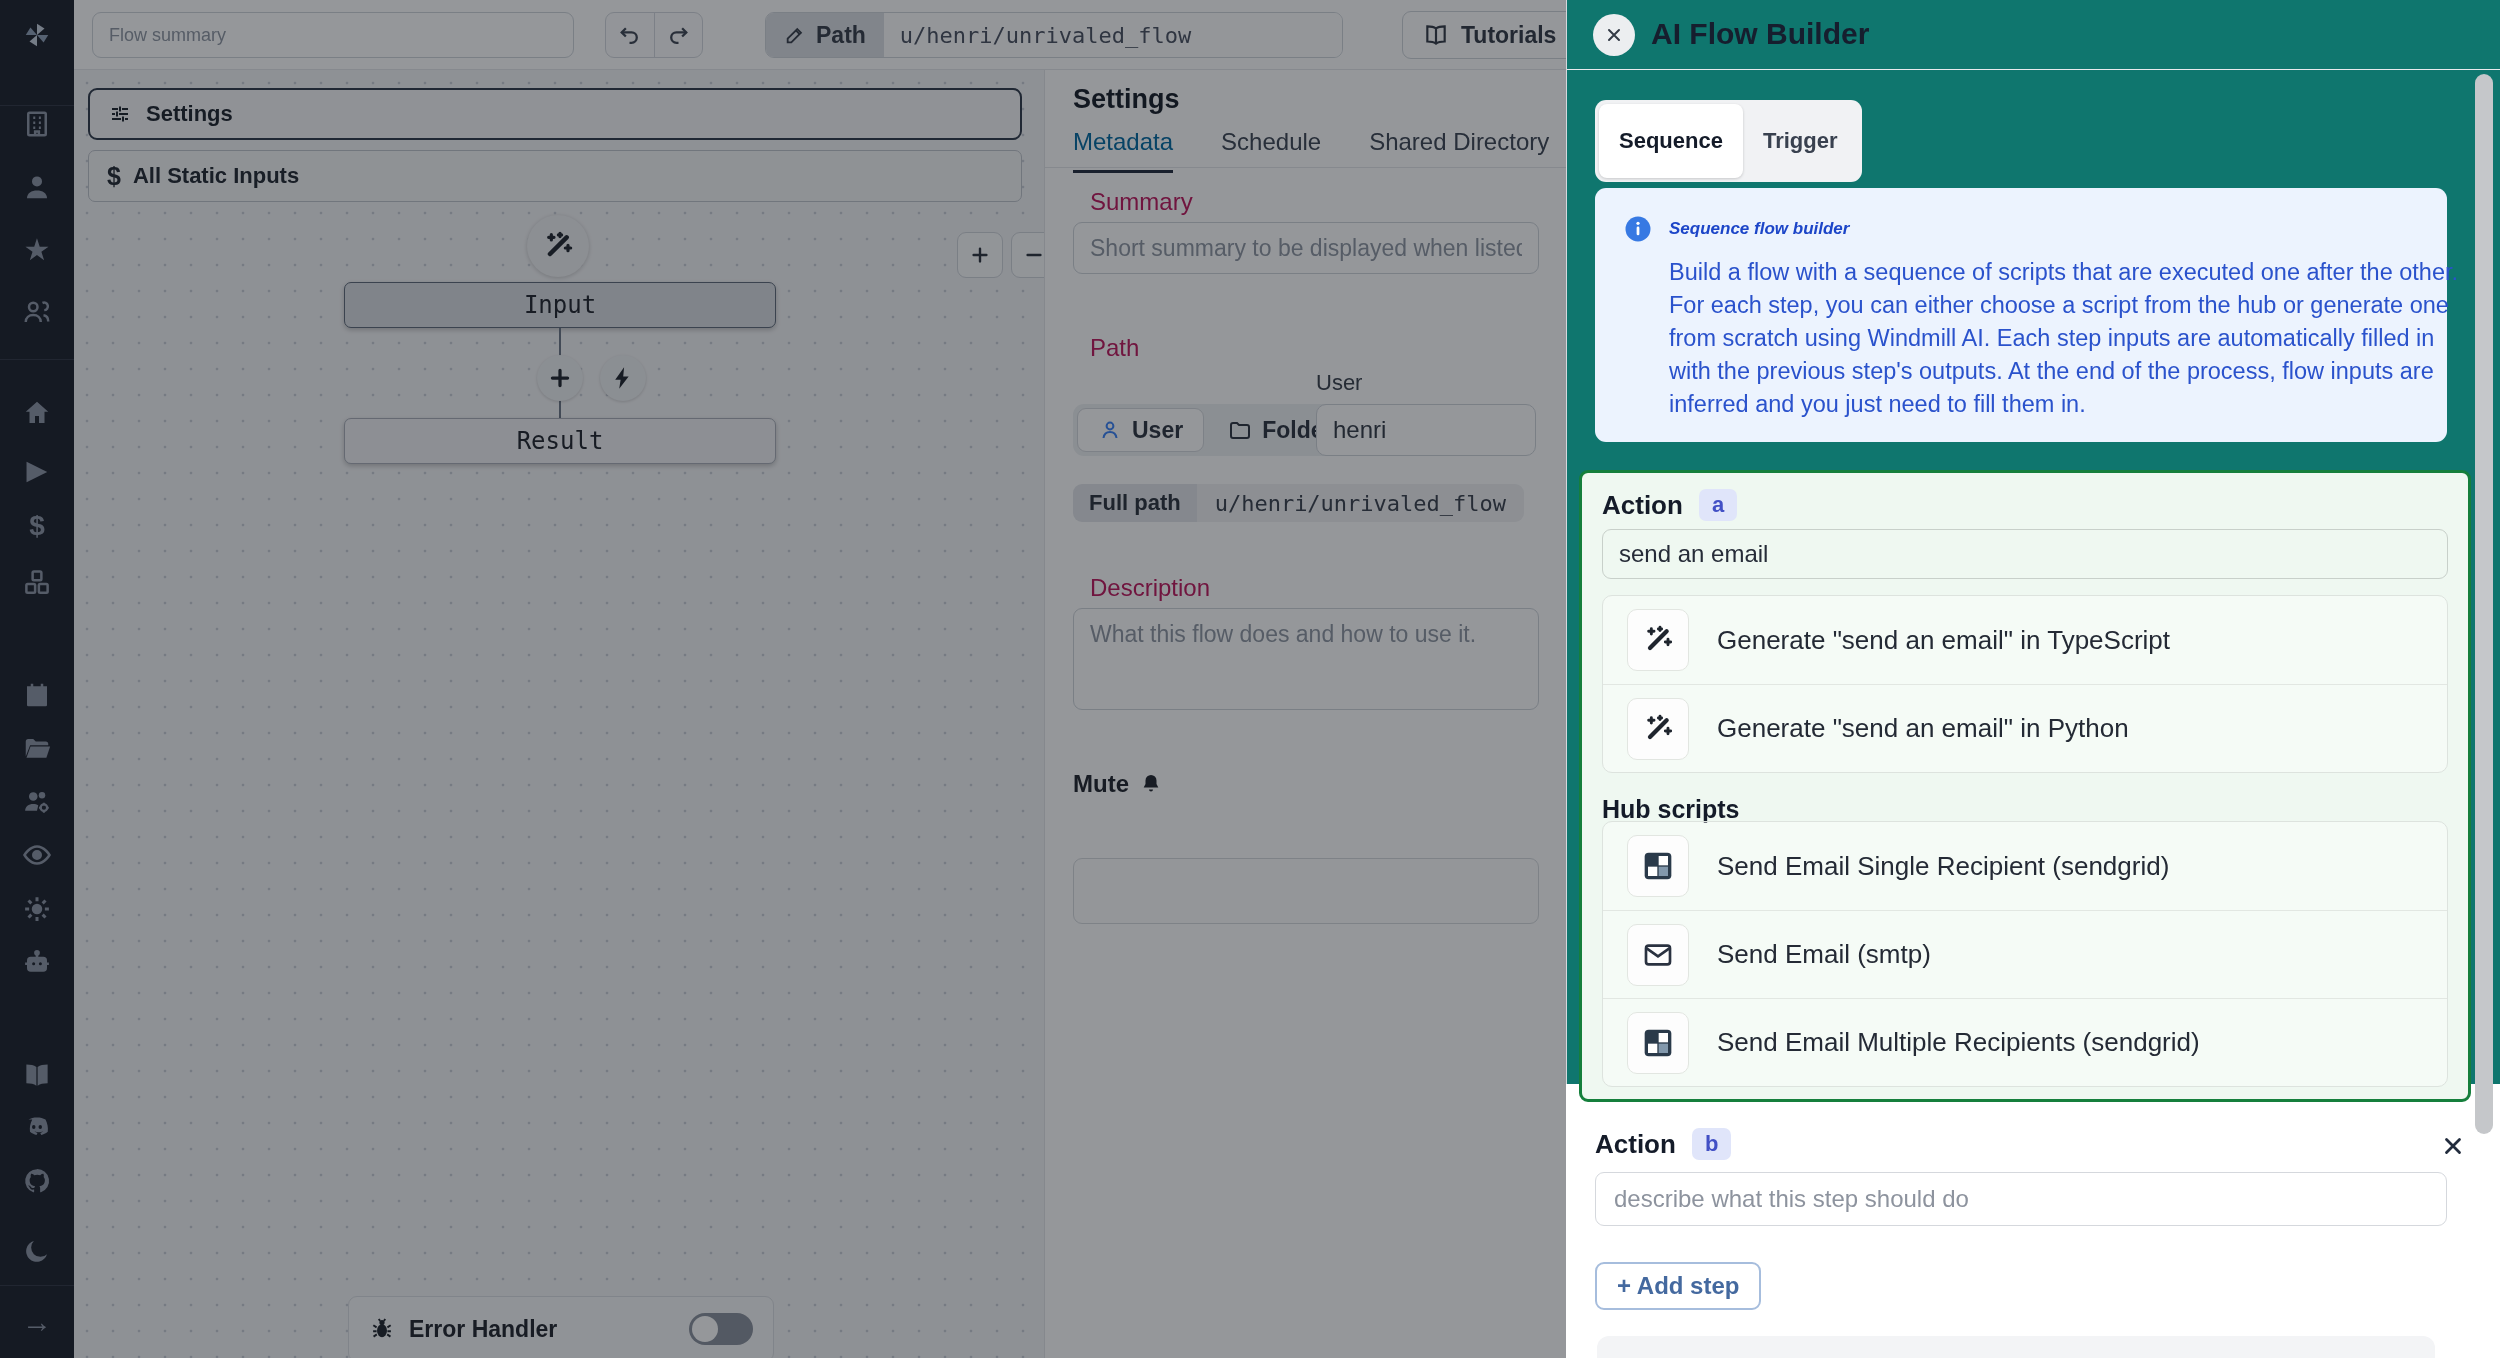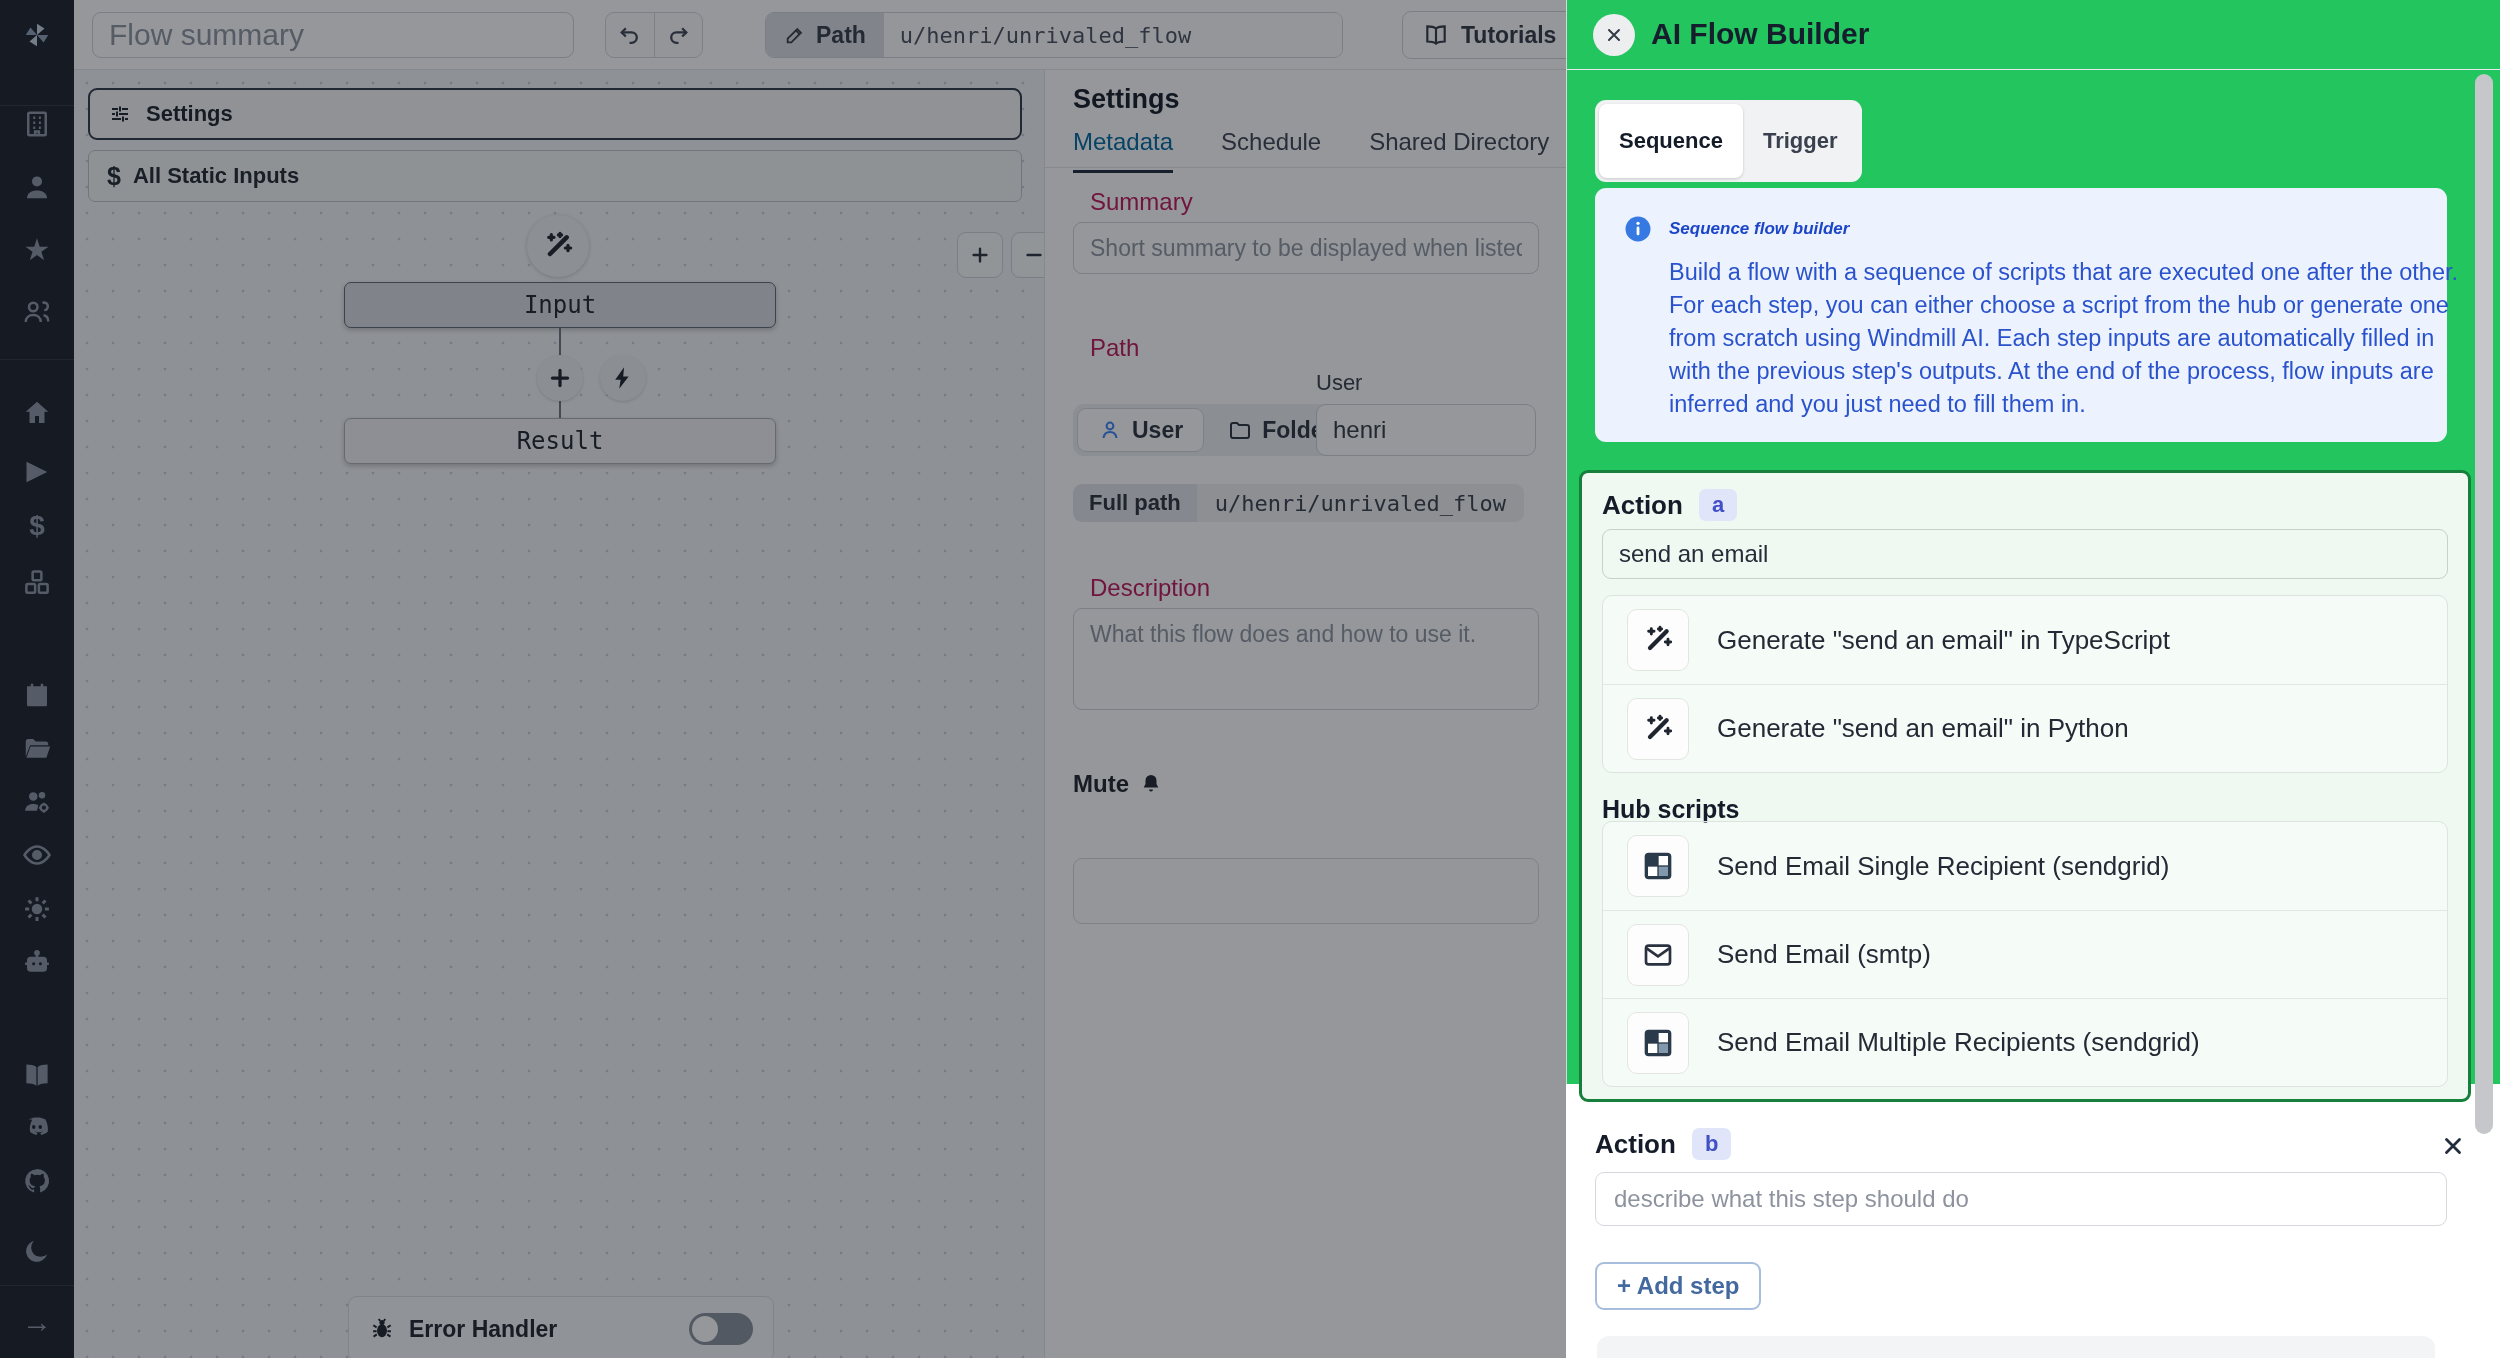--- a/index.html
+++ b/index.html
@@ -14,21 +14,21 @@
              display:flex; align-items:center; justify-content:center; color:#8e96a6; }
   .sb-icon svg { width:30px; height:30px; }
   .sb-glyph { font-size:26px; color:#8e96a6; line-height:1; }
   .sb-div { position:absolute; left:0; width:74px; height:1px; background:#303644; }
 
   
   .topbar { position:absolute; left:74px; top:0; width:1492px; height:70px;
             background:#ffffff; border-bottom:1px solid #e4e6ea; z-index:2; }
   .flow-summary { position:absolute; left:18px; top:12px; width:482px; height:46px;
                   border:1px solid #cfd4da; border-radius:9px; background:#fff;
-                  font-size:30px; color:#3c434e; padding:0 16px; outline:none;
+                  font-size:18px; color:#3c434e; padding:0 16px; outline:none;
                   font-family:"Liberation Sans", sans-serif;}
   .flow-summary::placeholder { color:#8f97a3; }
   .undoredo { position:absolute; left:531px; top:12px; height:46px; width:98px;
               border:1px solid #d3d7dd; border-radius:9px; background:#fcfcfd;
               display:flex; }
   .undoredo .half { flex:1; display:flex; align-items:center; justify-content:center;
                     color:#3f4754; cursor:pointer; }
   .undoredo .half + .half { border-left:1px solid #d3d7dd; }
   .undoredo svg { width:25px; height:25px; }
   .path-group { position:absolute; left:691px; top:12px; height:46px; display:flex;
@@ -129,21 +129,21 @@
   .mute-row svg { width:24px; height:24px; }
   .empty-input { position:absolute; left:28px; top:788px; width:466px; height:66px;
                  border:1px solid #d6dade; border-radius:9px; background:#fdfdfd; outline:none; }
 
   
   .overlay { position:absolute; left:0; top:0; width:1566px; height:1358px;
              background:rgba(14,18,26,0.44); z-index:5; }
 
   
   .ai-panel { position:absolute; left:1566px; top:0; width:934px; height:1084px;
-              background:#22c55e; border-left:1px solid #d4d7dc; z-index:10; }
+              background:#0f766e; border-left:1px solid #d4d7dc; z-index:10; }
   .ai-header { position:absolute; left:0; top:0; width:100%; height:70px;
                border-bottom:1px solid #e8eaed; display:flex; align-items:center; }
   .ai-close { position:absolute; left:26px; top:14px; width:42px; height:42px; border-radius:50%;
               background:#eceef0; display:flex; align-items:center; justify-content:center;
               color:#333a46; cursor:pointer; }
   .ai-close svg { width:20px; height:20px; }
   .ai-title { position:absolute; left:84px; top:17px; font-size:30px; font-weight:bold; color:#161e2e; }
   .ai-toggle { position:absolute; left:28px; top:100px; background:#f1f2f4; border-radius:11px;
                display:flex; padding:4px; }
   .ai-tab { padding:24px 20px; font-size:22px; font-weight:bold; color:#39414f;

